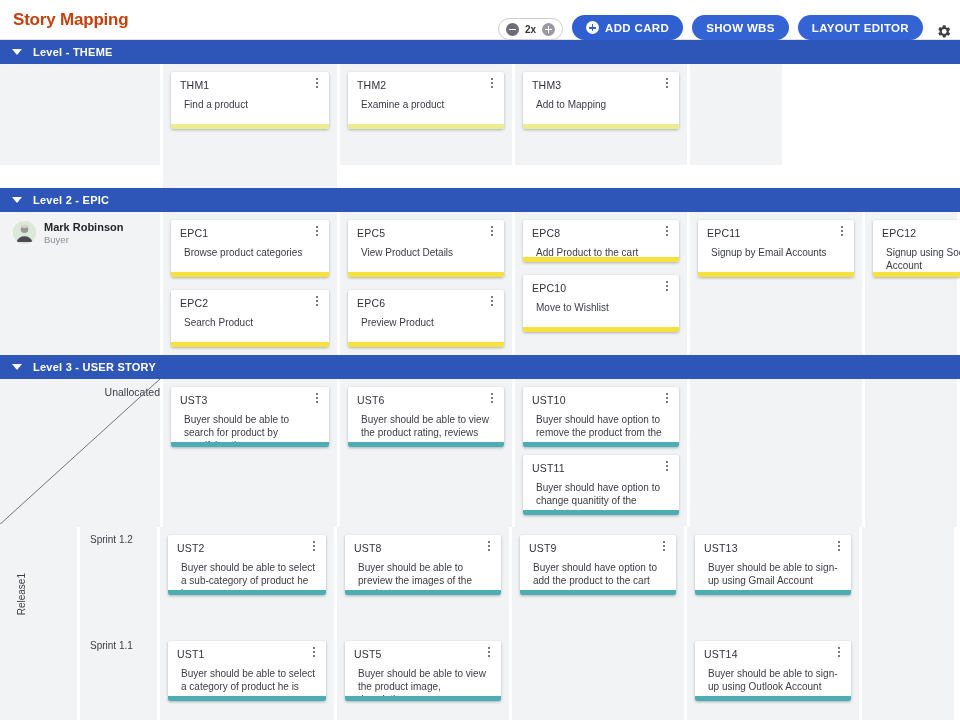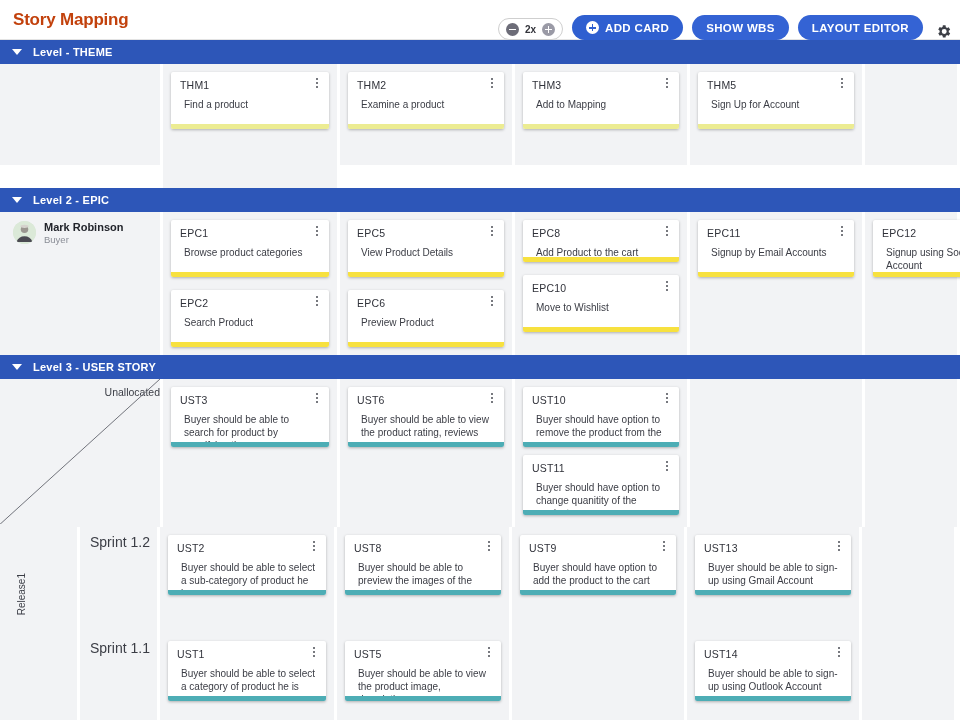--- a/index.html
+++ b/index.html
@@ -185,21 +185,21 @@
     padding: 7px 0 0 6px;
     text-align: right;
   }
   .release-label {
     position: absolute;
     font-size: 10px; color: #3b3d45;
     writing-mode: vertical-rl;
     transform: rotate(180deg);
     left: 16px;
   }
-  .sprint-label { font-size: 14px; color: #3b3d45; padding: 7px 0 0 10px; }
+  .sprint-label { font-size: 10px; color: #3b3d45; padding: 7px 0 0 10px; }
   .diag { position: absolute; inset: 0; pointer-events: none; }
 </style>
 </head>
 <body>
 
 <div class="topbar">
   <div class="app-title">Story Mapping</div>
 
   <div class="topbar-right">
 
@@ -268,32 +268,20 @@
       <div class="ctext">Add to Mapping</div>
       <div class="kebab">
           <i></i>
           <i></i>
           <i></i>
         </div>
       <div class="bar"></div>
     </div>
   </div>
 
-  <div class="col" style="width:175px;height:101px">
-    <div class="card theme" style="height:57px">
-      <div class="cid">THM5</div>
-      <div class="ctext">Sign Up for Account</div>
-      <div class="kebab">
-          <i></i>
-          <i></i>
-          <i></i>
-        </div>
-      <div class="bar"></div>
-    </div>
-  </div>
 
   <div class="col" style="width:95px;height:101px"></div>
 </div>
 
 <div class="level-bar">
   <span class="caret"></span>
   <span>Level 2 - EPIC</span>
 </div>
 
 <div class="row">

